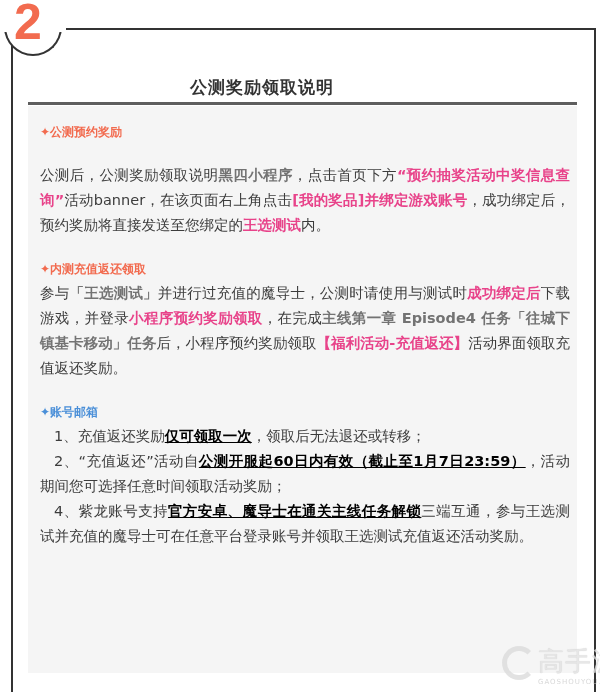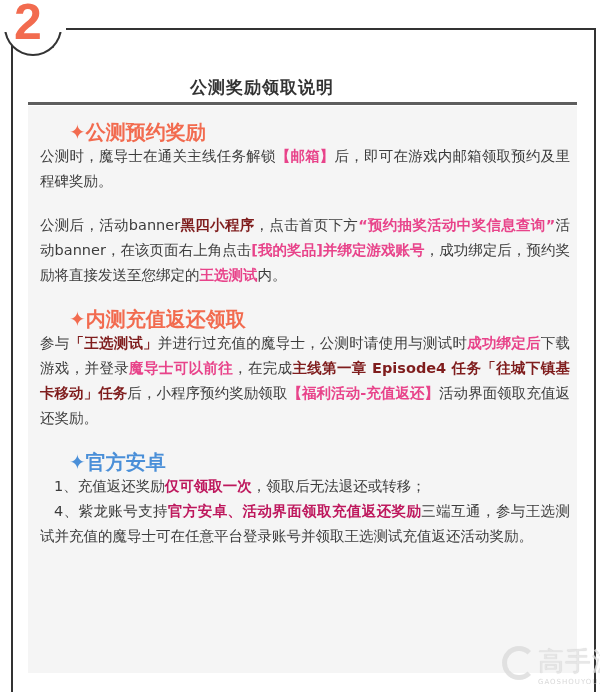--- a/index.html
+++ b/index.html
@@ -93,30 +93,29 @@
       position: absolute;
       left: 40px;
       top: 120px;
       width: 530px;
       font-size: 14.5px;
       line-height: 25px;
       color: #3c3c3c;
     }
     .section { margin-bottom: 19px; }
     .sec-head {
-      font-size: 20px;
+      font-size: 12px;
       font-weight: bold;
       line-height: 24px;
-      margin-left: 29px;
     }
     .head-orange { color: #f26b4f; }
     .head-blue { color: #4a8fd8; }
     .pink { color: #e8438a; font-weight: bold; }
-    .blue { color: #7f1d1d; font-weight: bold; }
-    .bold { font-weight: bold; color: #be185d; }
+    .blue { color: #737373; font-weight: bold; }
+    .bold { font-weight: bold; color: #000000; text-decoration: underline; }
     .p { text-align: justify; }
     .note { text-indent: 14px; }
     .watermark {
       position: absolute;
       left: 500px;
       top: 640px;
       width: 100px;
       height: 52px;
       opacity: 0.8;
     }
@@ -161,45 +160,45 @@
   <div class="badge-num">2</div>
 
   <div class="title">公测奖励领取说明</div>
   <div class="title-rule"></div>
   <div class="panel"></div>
 
   <div class="content">
 
     <div class="section">
       <div class="sec-head head-orange">✦公测预约奖励</div>
+    </div>
+
+    <div class="section">
       <div class="p">
-        <span>公测时，魔导士在通关主线任务解锁</span><span class="pink">【邮箱】</span><span>后，即可在游戏内邮箱领取预约及里程碑奖励。</span>
-      </div>
-    </div>
-
-    <div class="section">
-      <div class="p">
-        <span>公测后，活动banner</span><span class="blue">黑四小程序</span><span>，点击首页下方</span><span class="pink">“预约抽奖活动中奖信息查询”</span><span>活动banner，在该页面右上角点击</span><span class="pink">[我的奖品]并绑定游戏账号</span><span>，成功绑定后，预约奖励将直接发送至您绑定的</span><span class="pink">王选测试</span><span>内。</span>
+        <span>公测后，公测奖励领取说明</span><span class="blue">黑四小程序</span><span>，点击首页下方</span><span class="pink">“预约抽奖活动中奖信息查询”</span><span>活动banner，在该页面右上角点击</span><span class="pink">[我的奖品]并绑定游戏账号</span><span>，成功绑定后，预约奖励将直接发送至您绑定的</span><span class="pink">王选测试</span><span>内。</span>
       </div>
     </div>
 
     <div class="section">
       <div class="sec-head head-orange">✦内测充值返还领取</div>
       <div class="p">
-        <span>参与</span><span class="blue">「王选测试」</span><span>并进行过充值的魔导士，公测时请使用与测试时</span><span class="pink">成功绑定后</span><span>下载游戏，并登录</span><span class="pink">魔导士可以前往</span><span>，在完成</span><span class="blue">主线第一章 Episode4 任务「往城下镇基卡移动」任务</span><span>后，小程序预约奖励领取</span><span class="pink">【福利活动-充值返还】</span><span>活动界面领取充值返还奖励。</span>
-      </div>
-    </div>
-
-    <div class="section">
-      <div class="sec-head head-blue">✦官方安卓</div>
+        <span>参与</span><span class="blue">「王选测试」</span><span>并进行过充值的魔导士，公测时请使用与测试时</span><span class="pink">成功绑定后</span><span>下载游戏，并登录</span><span class="pink">小程序预约奖励领取</span><span>，在完成</span><span class="blue">主线第一章 Episode4 任务「往城下镇基卡移动」任务</span><span>后，小程序预约奖励领取</span><span class="pink">【福利活动-充值返还】</span><span>活动界面领取充值返还奖励。</span>
+      </div>
+    </div>
+
+    <div class="section">
+      <div class="sec-head head-blue">✦账号邮箱</div>
       <div class="p note">
         <span>1、充值返还奖励</span><span class="bold">仅可领取一次</span><span>，领取后无法退还或转移；</span>
       </div>
       <div class="p note">
-        <span>4、紫龙账号支持</span><span class="bold">官方安卓、活动界面领取充值返还奖励</span><span>三端互通，参与王选测试并充值的魔导士可在任意平台登录账号并领取王选测试充值返还活动奖励。</span>
+        <span>2、“充值返还”活动自</span><span class="bold">公测开服起60日内有效（截止至1月7日23:59）</span><span>，活动期间您可选择任意时间领取活动奖励；</span>
+      </div>
+      <div class="p note">
+        <span>4、紫龙账号支持</span><span class="bold">官方安卓、魔导士在通关主线任务解锁</span><span>三端互通，参与王选测试并充值的魔导士可在任意平台登录账号并领取王选测试充值返还活动奖励。</span>
       </div>
     </div>
 
   </div>
 
   <div class="watermark">
     <div class="wm-circle"></div>
     <div class="wm-text">高手游</div>
     <div class="wm-sub">GAOSHOUYOU.COM</div>
   </div>

